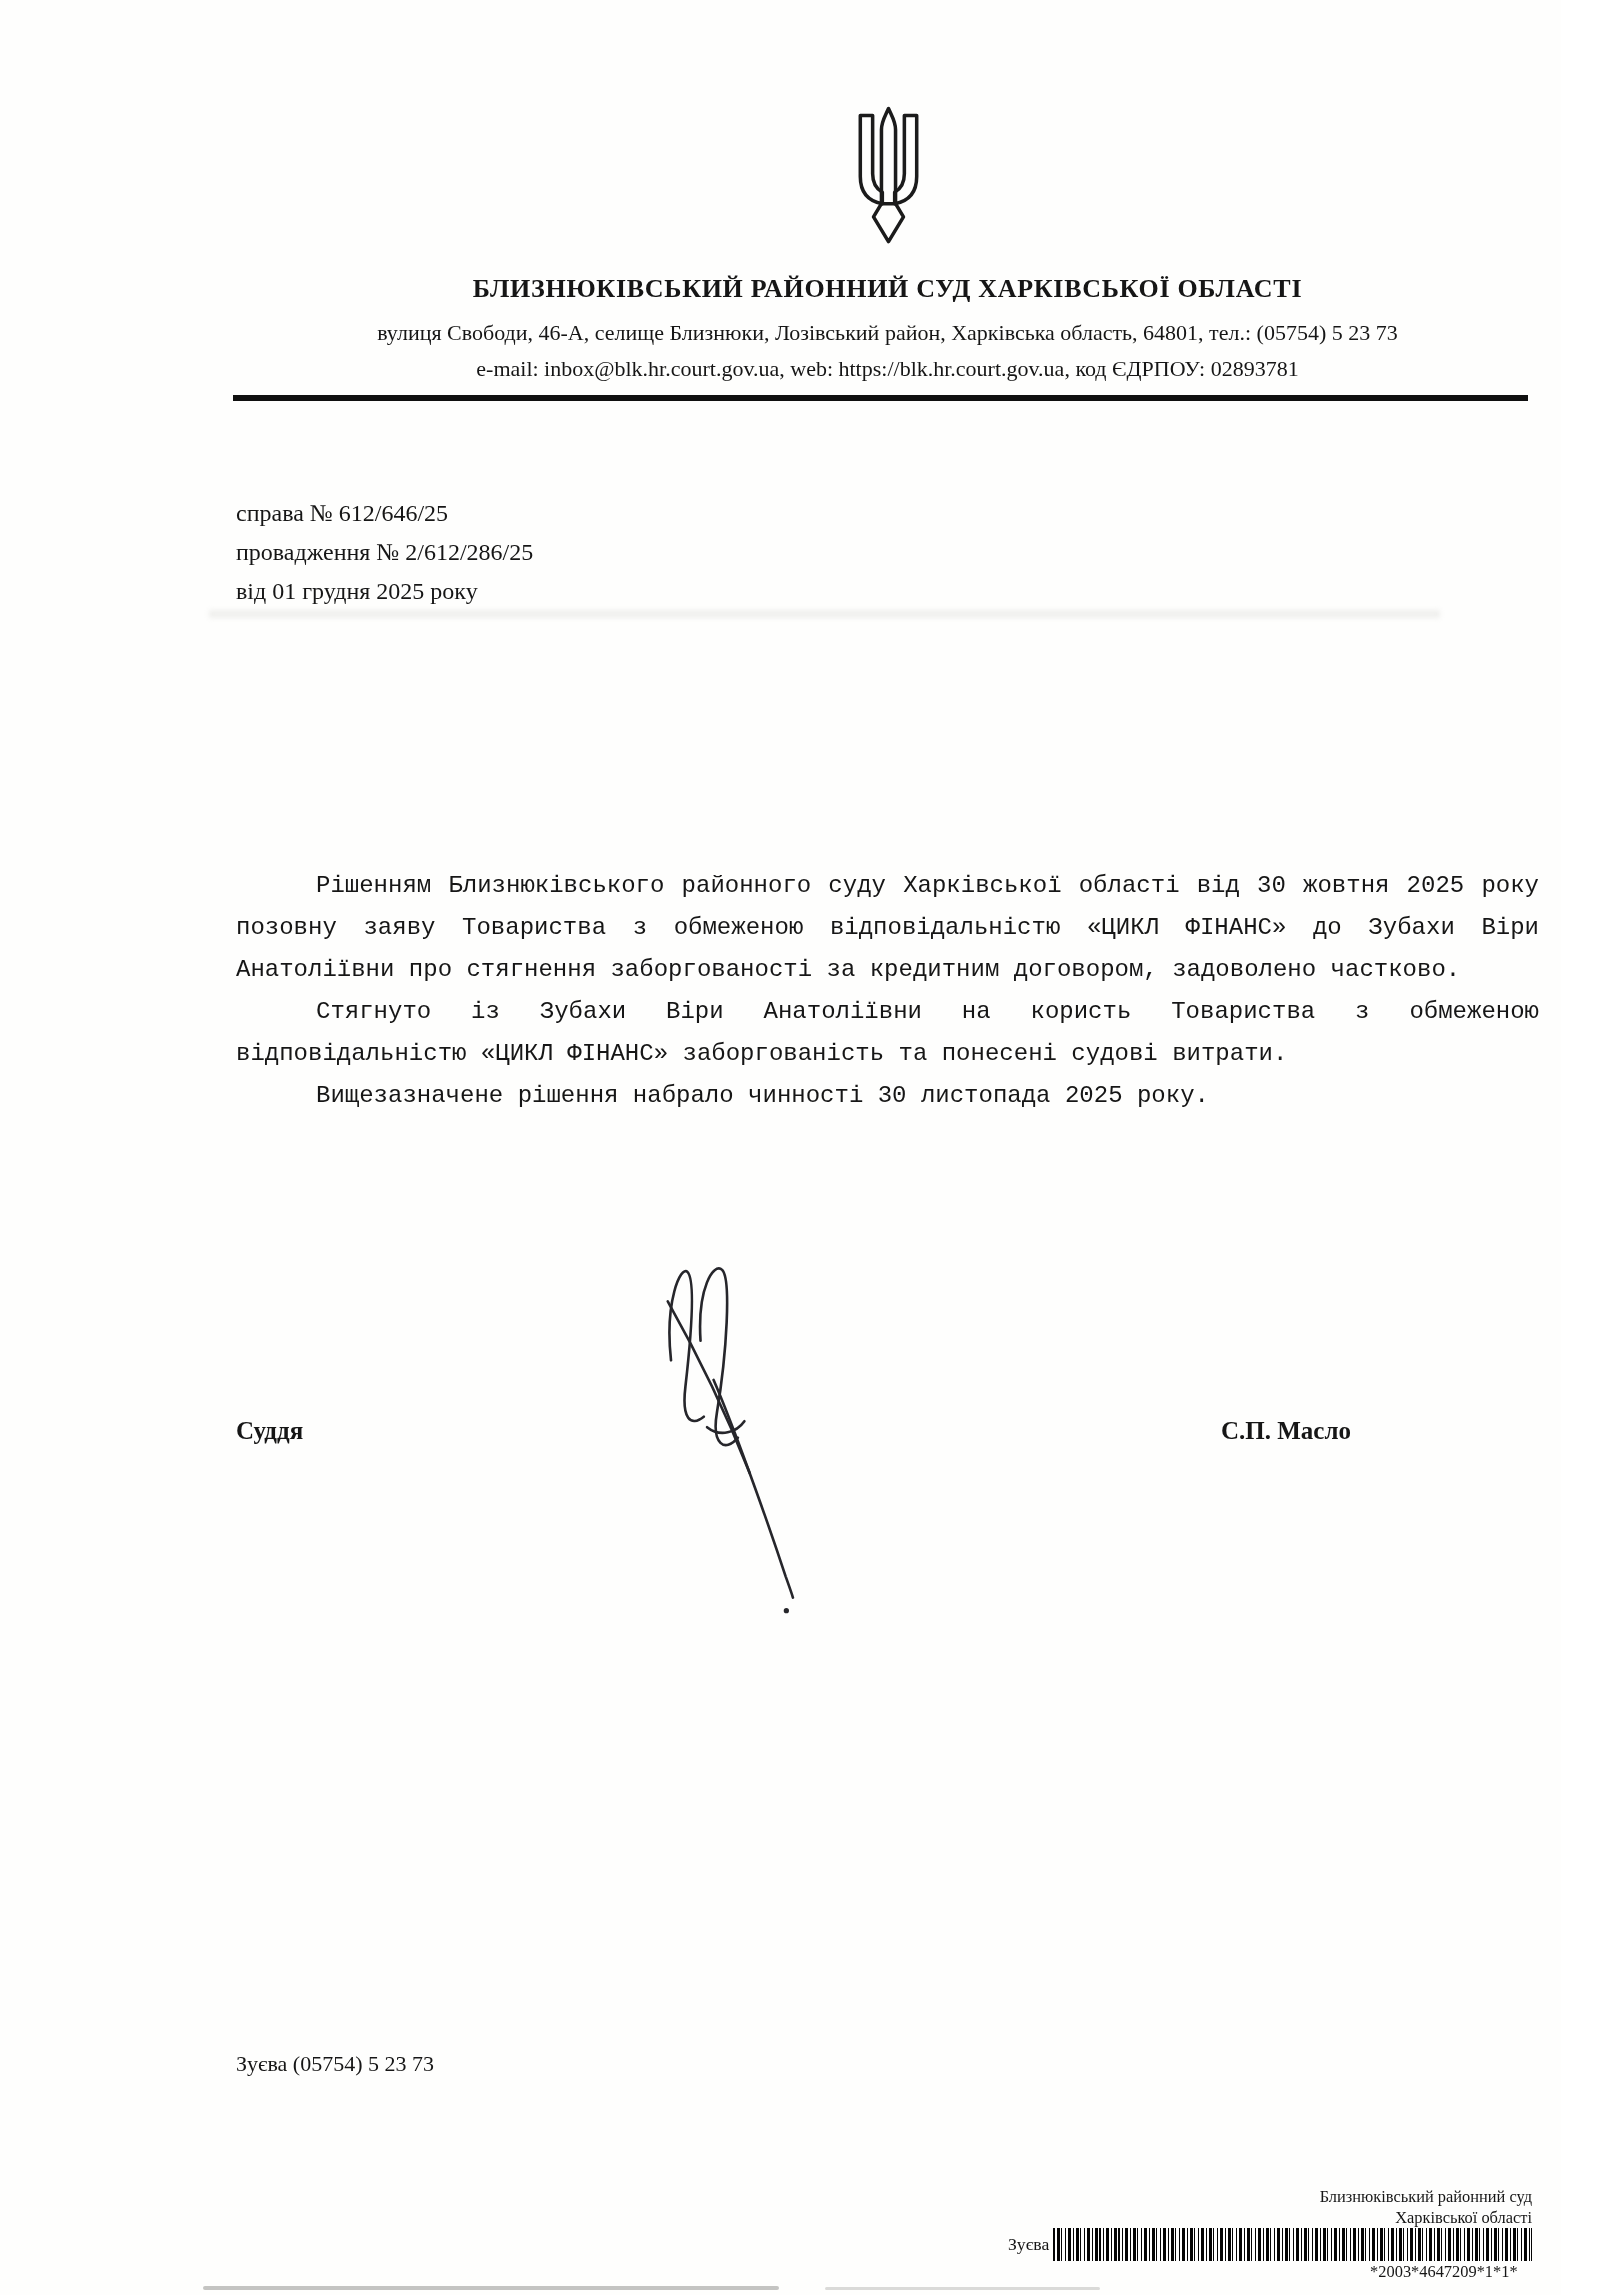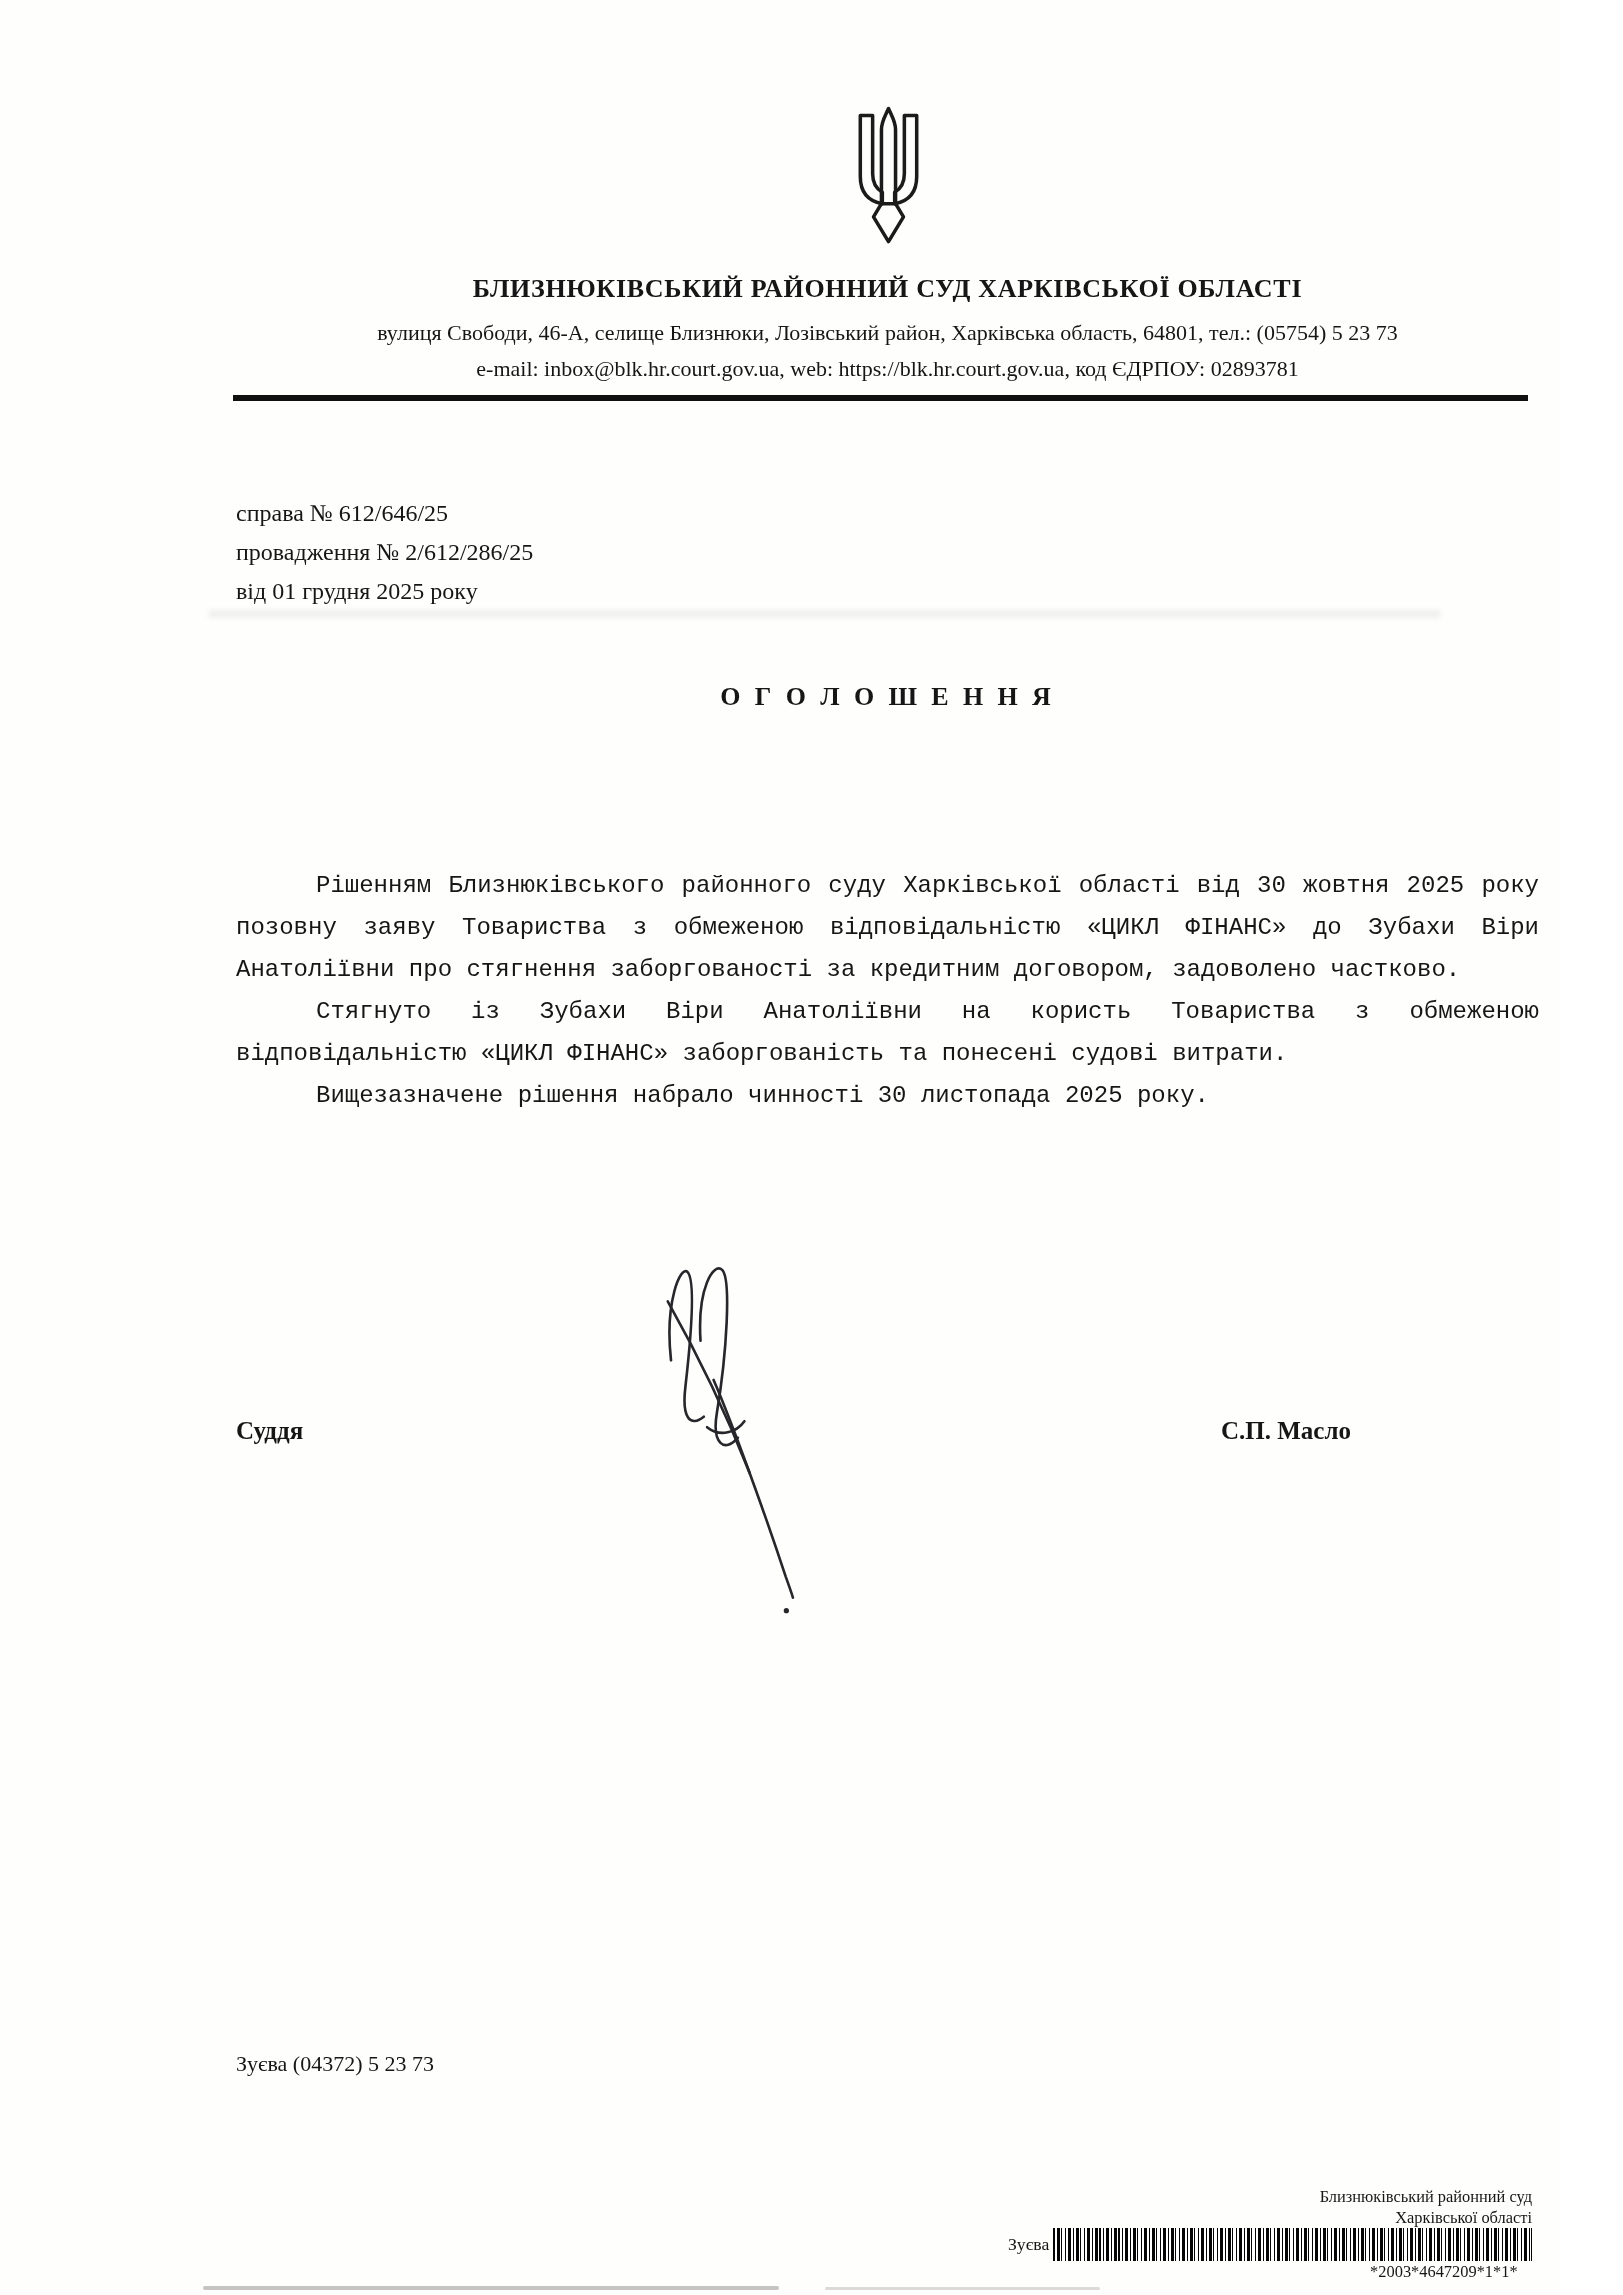--- a/index.html
+++ b/index.html
@@ -101,21 +101,20 @@
   <div class="content-band address-line1">вулиця Свободи, 46-А, селище Близнюки, Лозівський район, Харківська область, 64801, тел.: (05754) 5 23 73</div>
   <div class="content-band address-line2">e-mail: inbox@blk.hr.court.gov.ua, web: https://blk.hr.court.gov.ua, код ЄДРПОУ: 02893781</div>
   <div class="header-rule"></div>
 
   <div class="content-band case-block">
     <div>справа № 612/646/25</div>
     <div>провадження № 2/612/286/25</div>
     <div>від 01 грудня 2025 року</div>
   </div>
 
-  <div class="content-band doc-title">О Г О Л О Ш Е Н Н Я</div>
 
   <div class="content-band body-block">
     <p>Рішенням Близнюківського районного суду Харківської області від 30 жовтня 2025 року позовну заяву Товариства з обмеженою відповідальністю «ЦИКЛ ФІНАНС» до Зубахи Віри Анатоліївни про стягнення заборгованості за кредитним договором, задоволено частково.</p>
     <p>Стягнуто із Зубахи Віри Анатоліївни на користь Товариства з обмеженою відповідальністю «ЦИКЛ ФІНАНС» заборгованість та понесені судові витрати.</p>
     <p>Вищезазначене рішення набрало чинності 30 листопада 2025 року.</p>
   </div>
 
   <div class="judge-label">Суддя</div>
 
   <svg class="signature-svg" viewBox="0 0 240 560" xmlns="http://www.w3.org/2000/svg">
@@ -124,21 +123,21 @@
       <path d="M75 120 C70 40 95 0 108 12 C122 26 115 140 100 230 C92 278 112 292 132 268"></path>
       <path d="M25 60 C60 122 110 220 150 322"></path>
       <path d="M95 180 C122 242 172 380 205 480 C210 494 214 505 216 512"></path>
       <path d="M85 252 C105 268 130 260 142 243"></path>
     </g>
     <circle cx="206" cy="532" r="4" fill="#26262b"></circle>
   </svg>
 
   <div class="judge-name">С.П. Масло</div>
 
-  <div class="footer-contact">Зуєва (04372) 5 23 73</div>
+  <div class="footer-contact">Зуєва (05754) 5 23 73</div>
 
   <div class="stamp">
     <div class="stamp-line">Близнюківський районний суд</div>
     <div class="stamp-line">Харківської області</div>
     <div class="barcode-row">
       <span class="operator">Зуєва</span>
       <div class="barcode"></div>
     </div>
     <div class="stamp-code">*2003*4647209*1*1*</div>
   </div>

